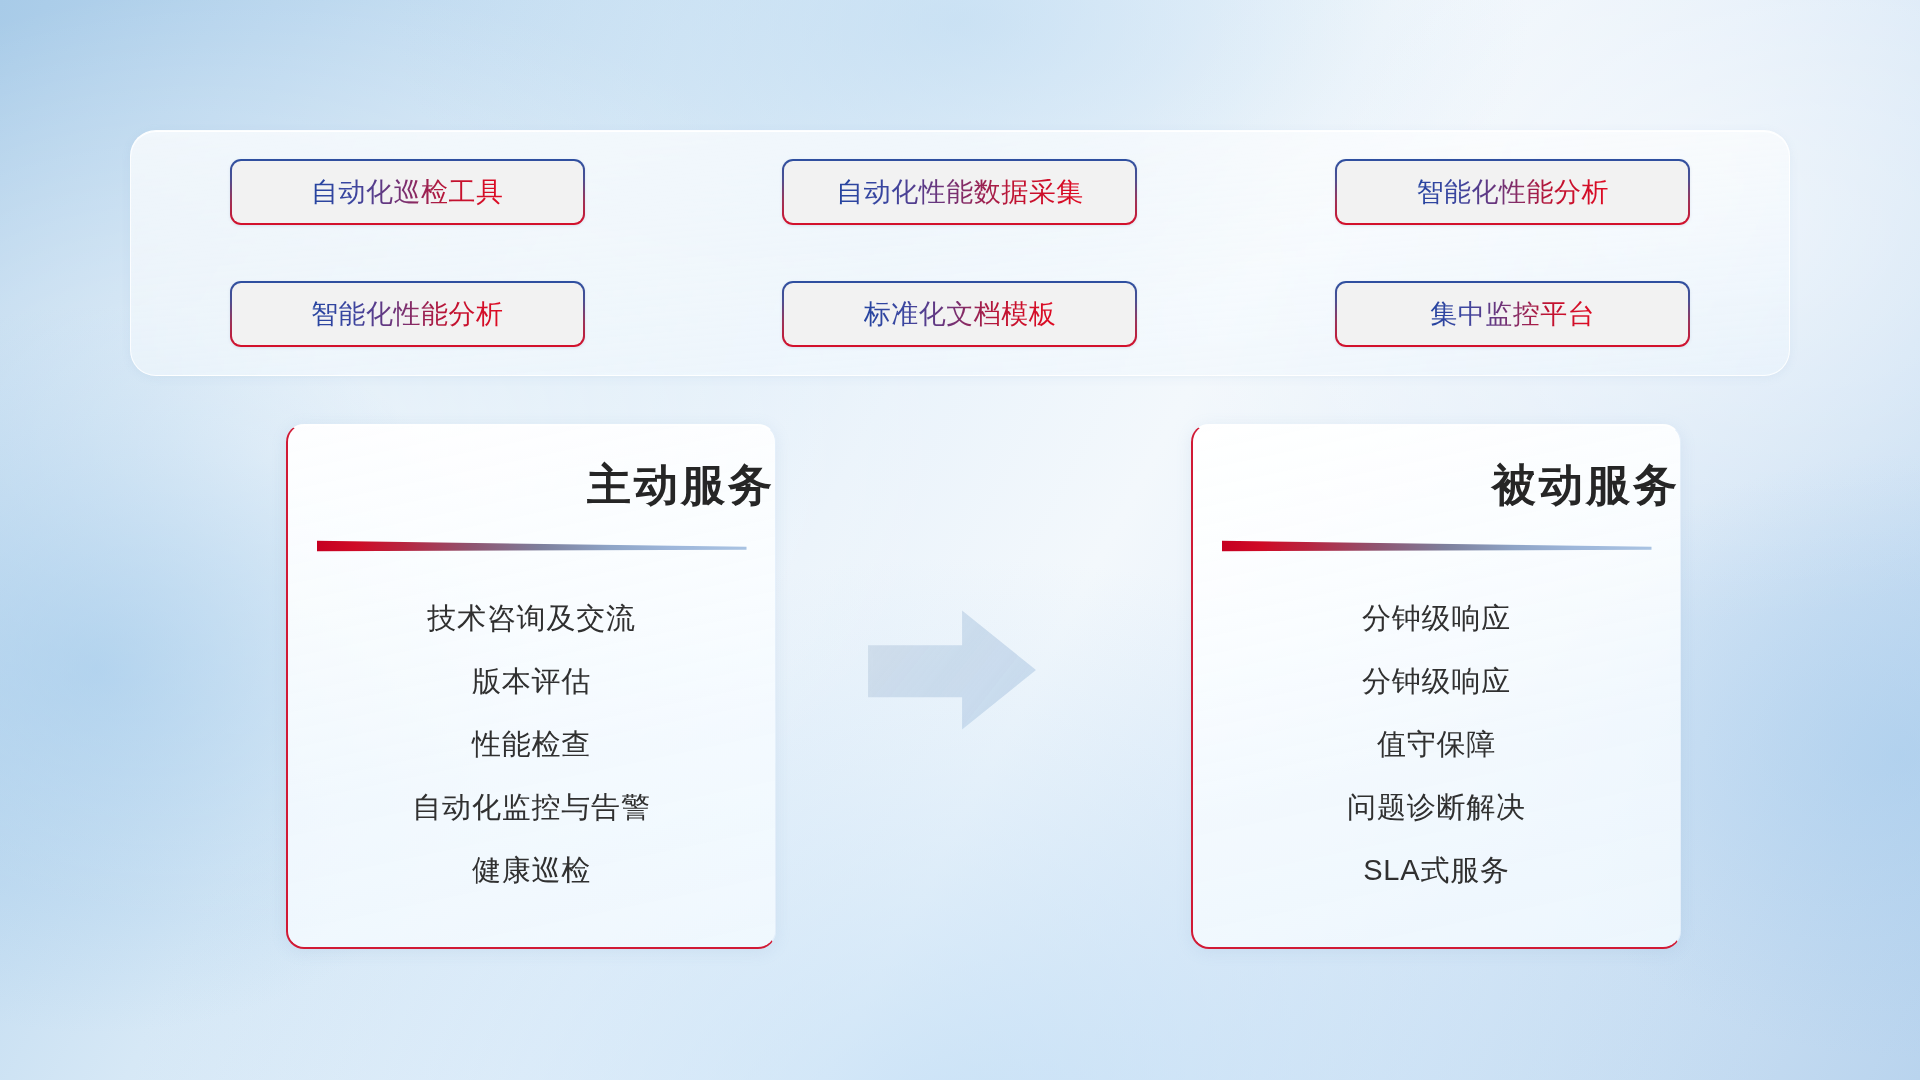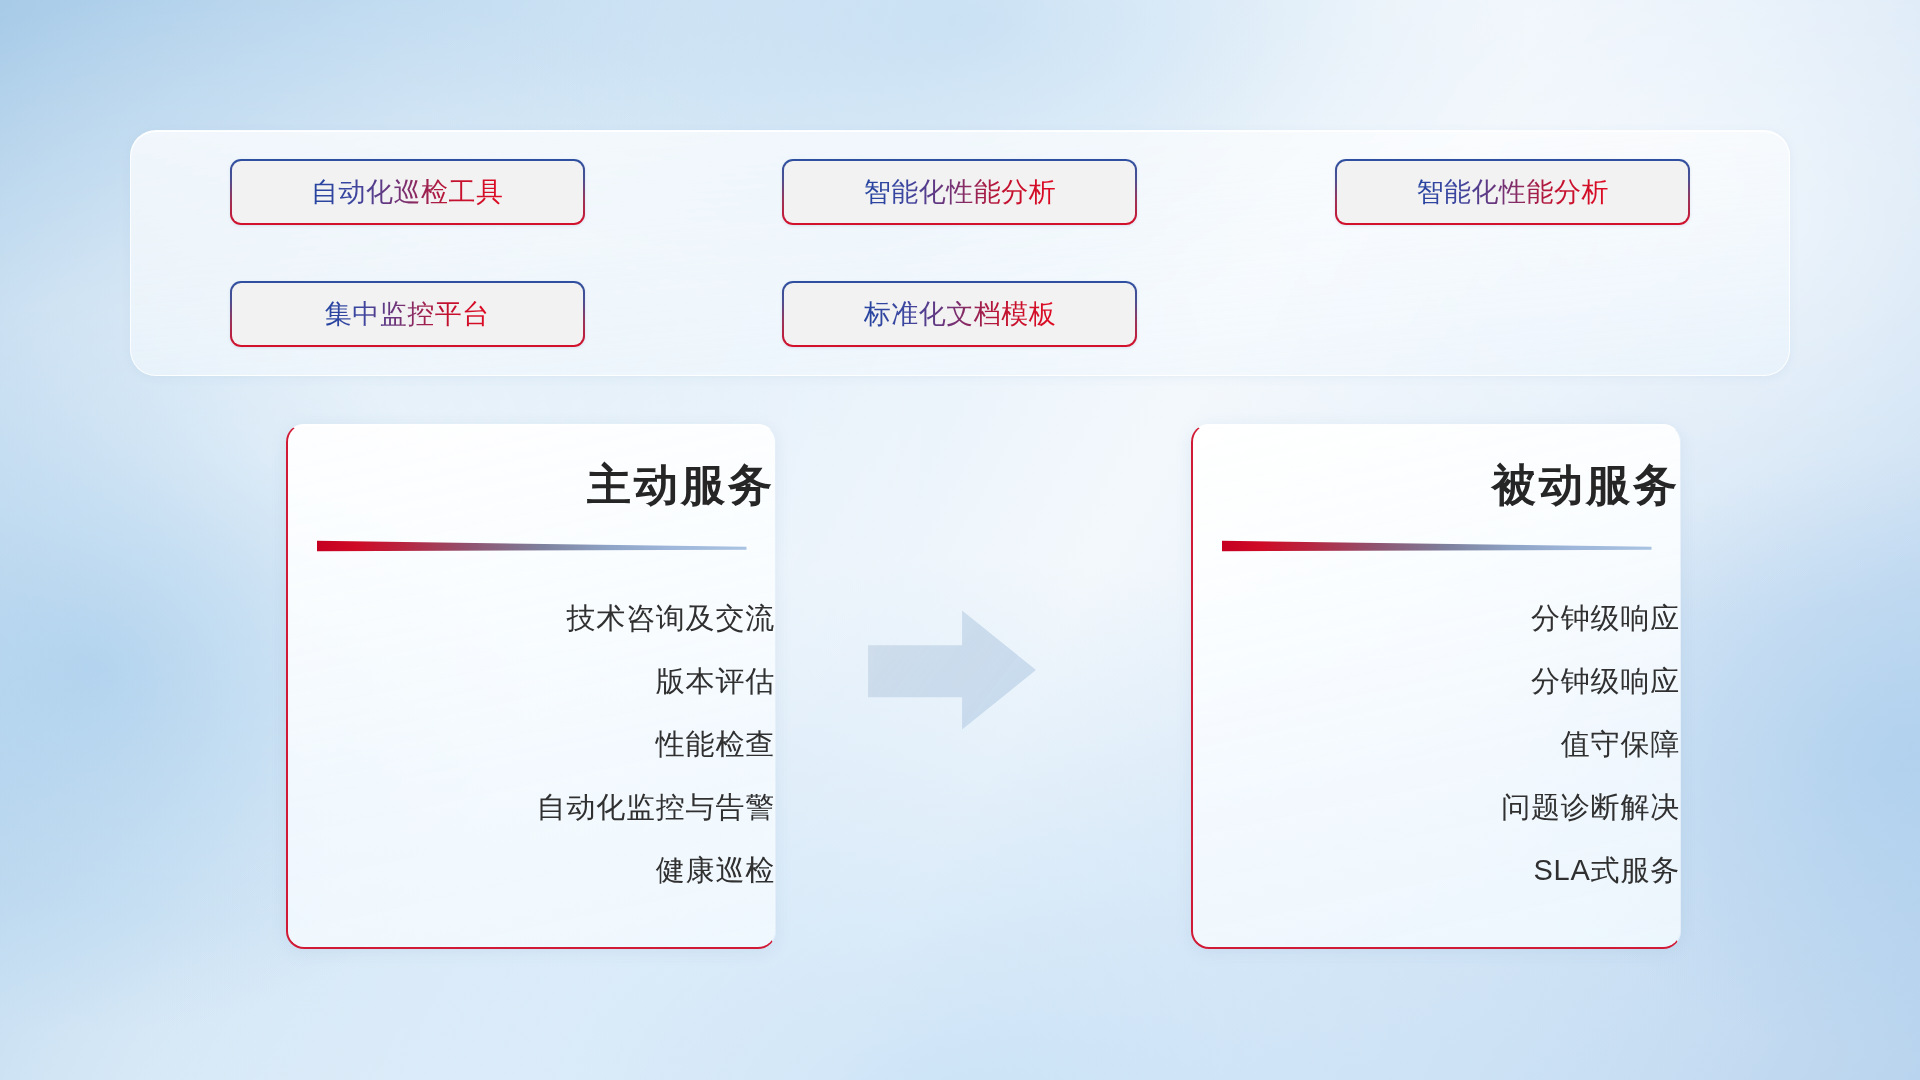--- a/index.html
+++ b/index.html
@@ -172,21 +172,21 @@
         #a9c3e2 100%);
     -webkit-clip-path: polygon(0% 18%, 100% 58%, 100% 78%, 0% 88%);
     clip-path: polygon(0% 18%, 100% 58%, 100% 78%, 0% 88%);
   }
 
   .svc-list {
     margin-top: 34px;
     list-style: none;
     display: flex;
     flex-direction: column;
-    align-items: flex-end;
+    align-items: center;
     gap: 0;
   }
   .svc-list li {
     font-size: 29px;
     font-weight: 400;
     color: #303030;
     letter-spacing: 0.8px;
     line-height: 1;
     padding: 17px 0;
     white-space: nowrap;
@@ -215,42 +215,47 @@
 
   <section id="cap-panel">
     <div class="cap-grid">
 
       <div class="pill">
         <div class="pill-inner">
           <span class="pill-text">自动化巡检工具</span>
         </div>
       </div>
 
+      <div class="pill">
+        <div class="pill-inner">
+          <span class="pill-text">自动化性能数据采集</span>
+        </div>
+      </div>
 
       <div class="pill">
         <div class="pill-inner">
           <span class="pill-text">智能化性能分析</span>
         </div>
       </div>
 
       <div class="pill">
         <div class="pill-inner">
           <span class="pill-text">智能化性能分析</span>
         </div>
       </div>
 
       <div class="pill">
         <div class="pill-inner">
+          <span class="pill-text">标准化文档模板</span>
+        </div>
+      </div>
+
+      <div class="pill">
+        <div class="pill-inner">
           <span class="pill-text">集中监控平台</span>
-        </div>
-      </div>
-
-      <div class="pill">
-        <div class="pill-inner">
-          <span class="pill-text">标准化文档模板</span>
         </div>
       </div>
 
     </div>
   </section>
 
   <section class="svc-card" id="card-proactive">
     <h2 class="svc-title">主动服务</h2>
     <div class="svc-divider">
       <span class="bar"></span>

